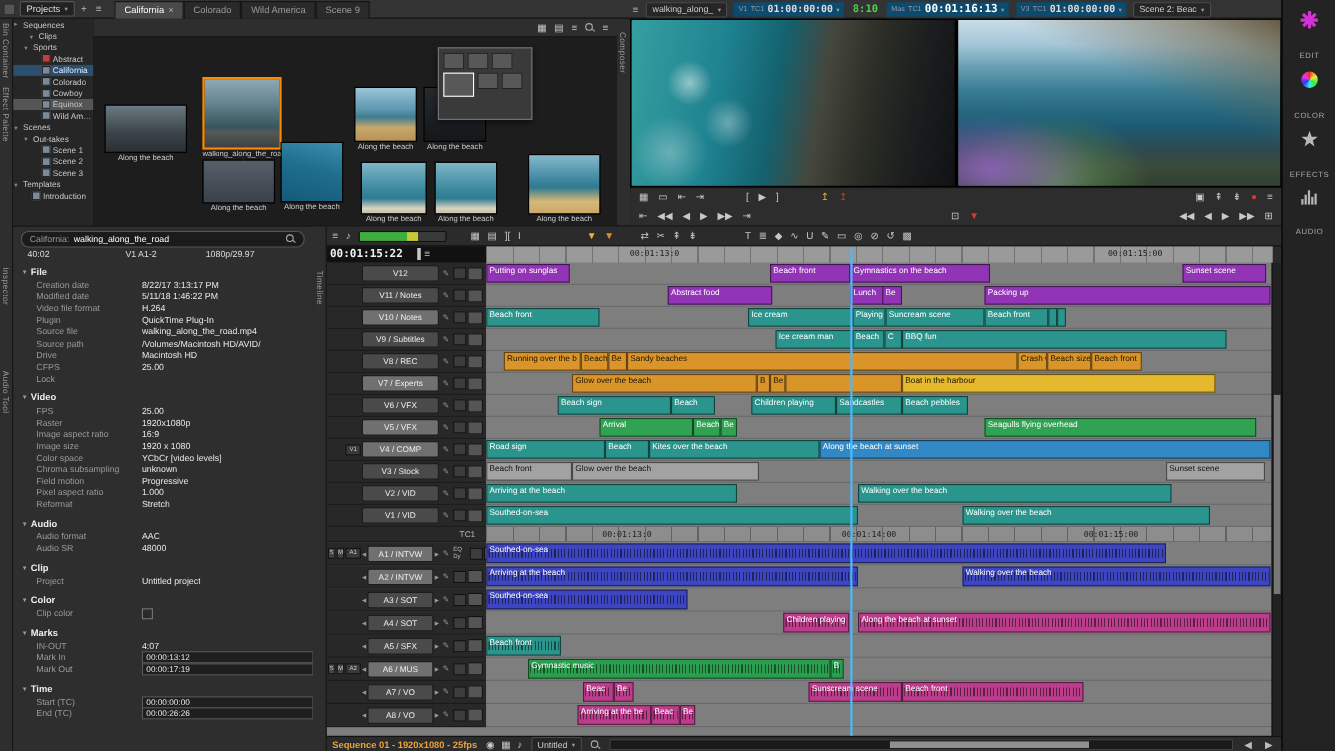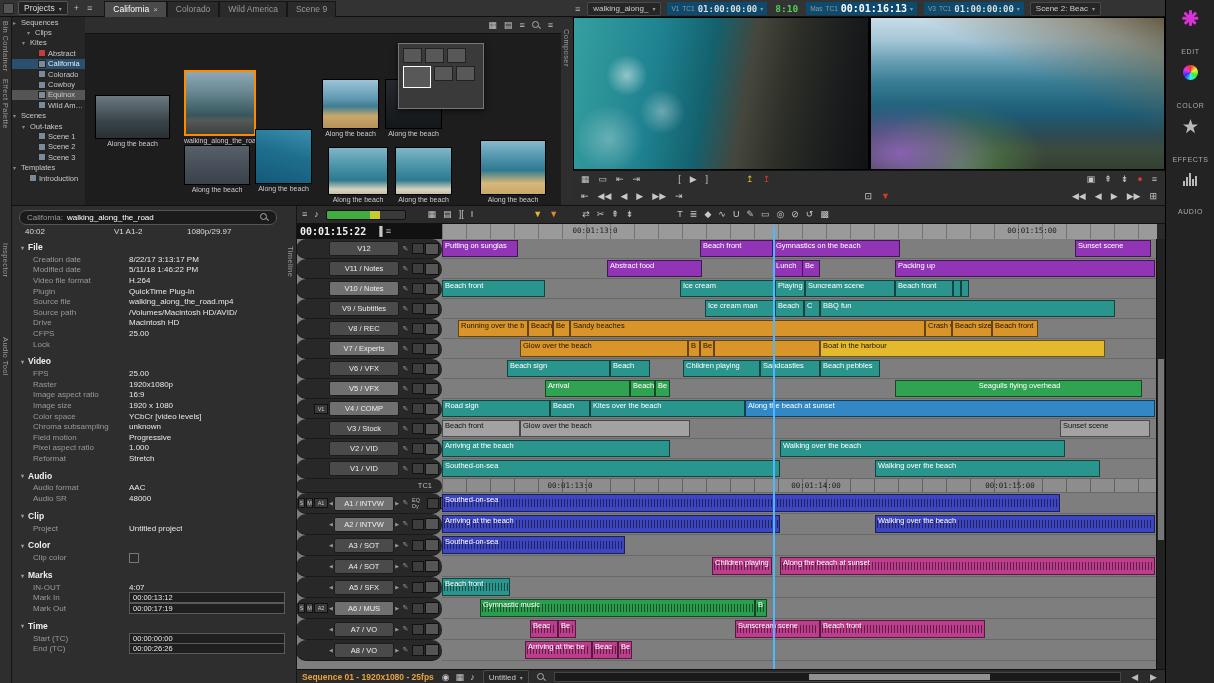--- a/index.html
+++ b/index.html
@@ -128,21 +128,21 @@
   .maintc{font-family:"DejaVu Sans Mono",monospace;font-size:10px;font-weight:bold;color:#f0f0f0;}
   .rbtns{display:flex;gap:3px;margin-left:6px;}
   .rlane{position:relative;flex:1;background:#9a9a9a;
          background-image:repeating-linear-gradient(90deg,rgba(0,0,0,.25) 0 1px,transparent 1px 24px);}
   .rlab{position:absolute;top:2px;transform:translateX(-50%);font-size:7.5px;color:#1c1c1c;font-family:"DejaVu Sans Mono",monospace;}
   .trackswrap{position:absolute;left:11px;right:8px;top:33px;bottom:15px;background:#7e7e7e;overflow:hidden;}
   .trk{display:flex;height:20px;box-sizing:border-box;}
   .trk.audio{height:21px;}
   .trk.tc{height:14px;}
   .thead{width:146px;background:#282828;border-bottom:1px solid #1a1a1a;display:flex;align-items:center;
-         padding:0 2px;box-sizing:border-box;flex:0 0 auto;gap:1px;border-radius:10px;}
+         padding:0 2px;box-sizing:border-box;flex:0 0 auto;gap:1px;}
   .smcol{width:30px;display:flex;gap:1px;justify-content:flex-end;align-items:center;flex:0 0 auto;}
   .smb{width:8px;height:8px;background:#444;border:1px solid #111;font-size:5.5px;color:#ccc;text-align:center;line-height:8px;}
   .patch{min-width:10px;height:8px;background:#3a3a3a;border:1px solid #111;font-size:5.5px;color:#ccc;text-align:center;line-height:8px;padding:0 1px;}
   .nwrap{width:70px;display:flex;align-items:center;gap:1px;flex:0 0 auto;}
   .aarr{font-size:5px;color:#999;}
   .tbtn2{flex:1;background:#4a4a4a;border:1px solid #1c1c1c;border-radius:2px;font-size:7.5px;color:#eee;
          text-align:center;height:13px;line-height:13px;white-space:nowrap;overflow:hidden;}
   .trk.sel .tbtn2{background:#707070;}
   .pen{width:11px;font-size:7px;color:#999;text-align:center;flex:0 0 auto;}
   .eqt{font-size:5.5px;color:#bbb;width:14px;line-height:1.1;flex:0 0 auto;}
@@ -252,21 +252,21 @@
           <span class="tlb">Sequences</span>
         </div>
         <div class="trow2" style="padding-left: 16px;">
           <span class="tar">▾</span>
           <span class="tic fold"></span>
           <span class="tlb">Clips</span>
         </div>
         <div class="trow2" style="padding-left: 11px;">
           <span class="tar">▾</span>
           <span class="tic fold"></span>
-          <span class="tlb">Kites</span>
+          <span class="tlb">Sports</span>
         </div>
         <div class="trow2" style="padding-left: 20px;">
           <span class="tar"></span>
           <span class="tic" style="background: rgb(192, 64, 64);"></span>
           <span class="tlb">Abstract</span>
         </div>
         <div class="trow2 tsel" style="padding-left: 20px;">
           <span class="tar"></span>
           <span class="tic"></span>
           <span class="tlb">California</span>
@@ -816,21 +816,21 @@
               <span class="tbtn2">V5 / VFX</span>
             </div>
             <span class="pen">✎</span>
             <span class="mbx"></span>
             <span class="mon"></span>
           </div>
           <div class="lane">
             <div class="clip c-green" style="left: 103px; width: 85px;"><span class="clab">Arrival</span></div>
             <div class="clip c-green" style="left: 188px; width: 25px;"><span class="clab">Beach</span></div>
             <div class="clip c-green" style="left: 213px; width: 15px;"><span class="clab">Be</span></div>
-            <div class="clip c-green" style="left: 453px; width: 247px; text-align: center;"><span class="clab">Seagulls flying overhead</span></div>
+            <div class="clip c-green" style="left: 453px; width: 247px;"><span class="clab">Seagulls flying overhead</span></div>
           </div>
         </div>
         <div class="trk video sel">
           <div class="thead">
             <div class="smcol">
               <span class="patch">V1</span>
             </div>
             <div class="nwrap">
               <span class="tbtn2">V4 / COMP</span>
             </div>
@@ -891,21 +891,21 @@
             <div class="clip c-teal" style="left: 433px; width: 225px;"><span class="clab">Walking over the beach</span></div>
           </div>
         </div>
         <div class="trk tc">
           <div class="thead">
             <div class="smcol"></div>
             <span class="tcname">TC1</span>
           </div>
           <div class="lane tclane">
             <span class="rlab" style="left: 128px;">00:01:13:0</span>
-            <span class="rlab" style="left: 348px; margin-left: 26px;">00:01:14:00</span>
+            <span class="rlab" style="left: 348px;">00:01:14:00</span>
             <span class="rlab" style="left: 568px;">00:01:15:00</span>
           </div>
         </div>
         <div class="trk audio sel">
           <div class="thead">
             <div class="smcol">
               <span class="smb">S</span>
               <span class="smb">M</span>
               <span class="patch">A1</span>
             </div>

